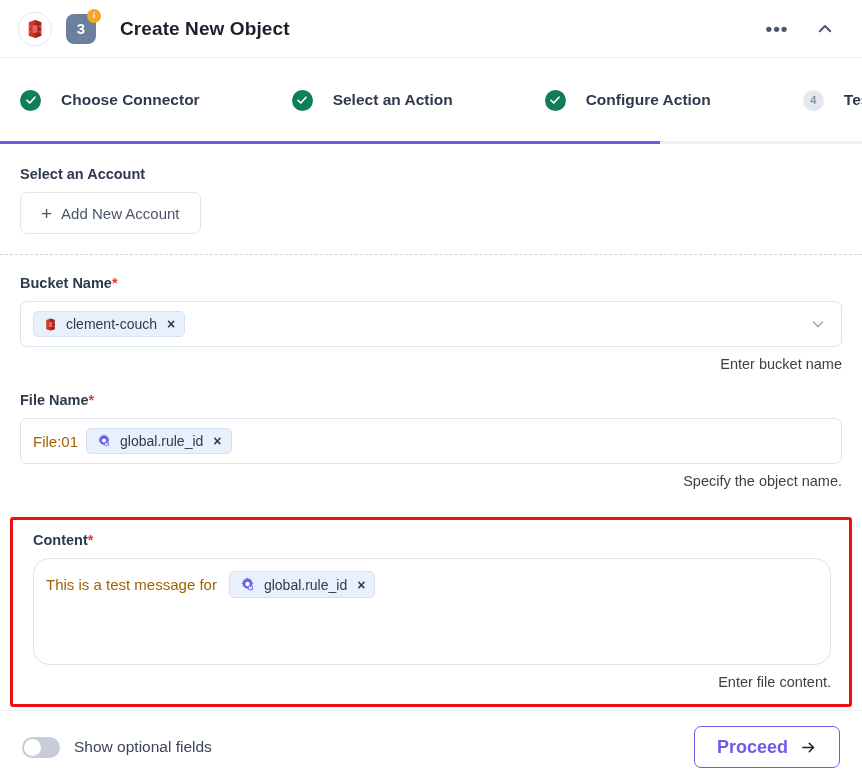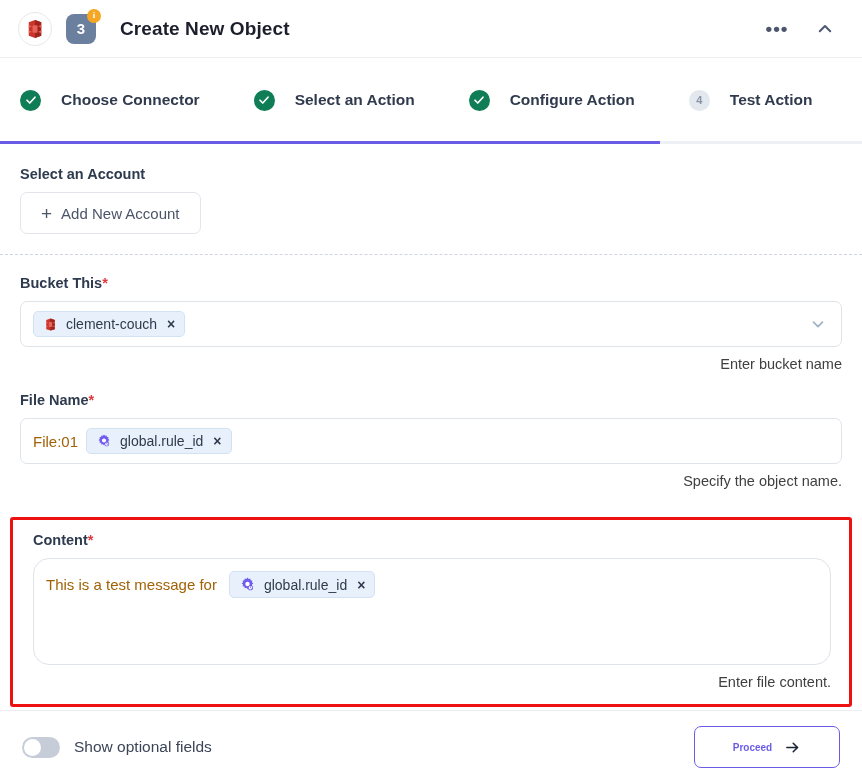--- a/index.html
+++ b/index.html
@@ -98,21 +98,21 @@
     height: 84px;
     padding-left: 20px;
   }
   .step {
     display: flex;
     align-items: center;
     gap: 20px;
     cursor: pointer;
     white-space: nowrap;
   }
-  .step + .step { margin-left: 54px; }
+  .step + .step { margin-left: 92px; }
   .step-ic-done {
     width: 21px; height: 21px;
     border-radius: 50%;
     background: #0f7d55;
     display: flex; align-items: center; justify-content: center;
     flex: 0 0 auto;
   }
   .step-ic-num {
     width: 21px; height: 21px;
     border-radius: 50%;
@@ -318,21 +318,21 @@
     color: #3b4557;
   }
   .proceed-btn {
     margin-left: auto;
     height: 42px;
     min-width: 146px;
     border: 1.5px solid #6b5ce7;
     border-radius: 7px;
     background: #fff;
     color: #6b5ce7;
-    font-size: 10px;
+    font-size: 18px;
     font-weight: 700;
     display: flex;
     align-items: center;
     justify-content: center;
     gap: 12px;
     cursor: pointer;
     padding: 0 20px;
   }
   .arrow-ic { color: #1b2333; display:flex; align-items:center; }
 </style>
@@ -421,21 +421,21 @@
       </div>
     </div>
   </div>
 
   <div class="dashed-sep"></div>
 
   <div class="form-section">
 
     <div class="field-block">
       <div class="field-label">
-        <span>Bucket This</span><span class="req">*</span>
+        <span>Bucket Name</span><span class="req">*</span>
       </div>
       <div class="input-box with-chev">
         <span class="chip">
           <span class="chip-ic">
             <svg width="15" height="15" viewBox="0 0 24 24" aria-hidden="true">
               <path d="M5.2 4.6 L12 2.3 L18.8 4.6 L18.8 19.4 L12 21.7 L5.2 19.4 Z" fill="#c9342b"></path>
               <path d="M12 2.3 L18.8 4.6 L18.8 19.4 L12 21.7 Z" fill="#9e241c"></path>
               <path d="M5.2 7.5 L8.6 9.0 L5.2 10.5 Z" fill="#e8645a"></path>
               <path d="M18.8 7.5 L15.4 9.0 L18.8 10.5 Z" fill="#e8645a"></path>
               <path d="M5.2 13.5 L8.6 15.0 L5.2 16.5 Z" fill="#e8645a"></path>

